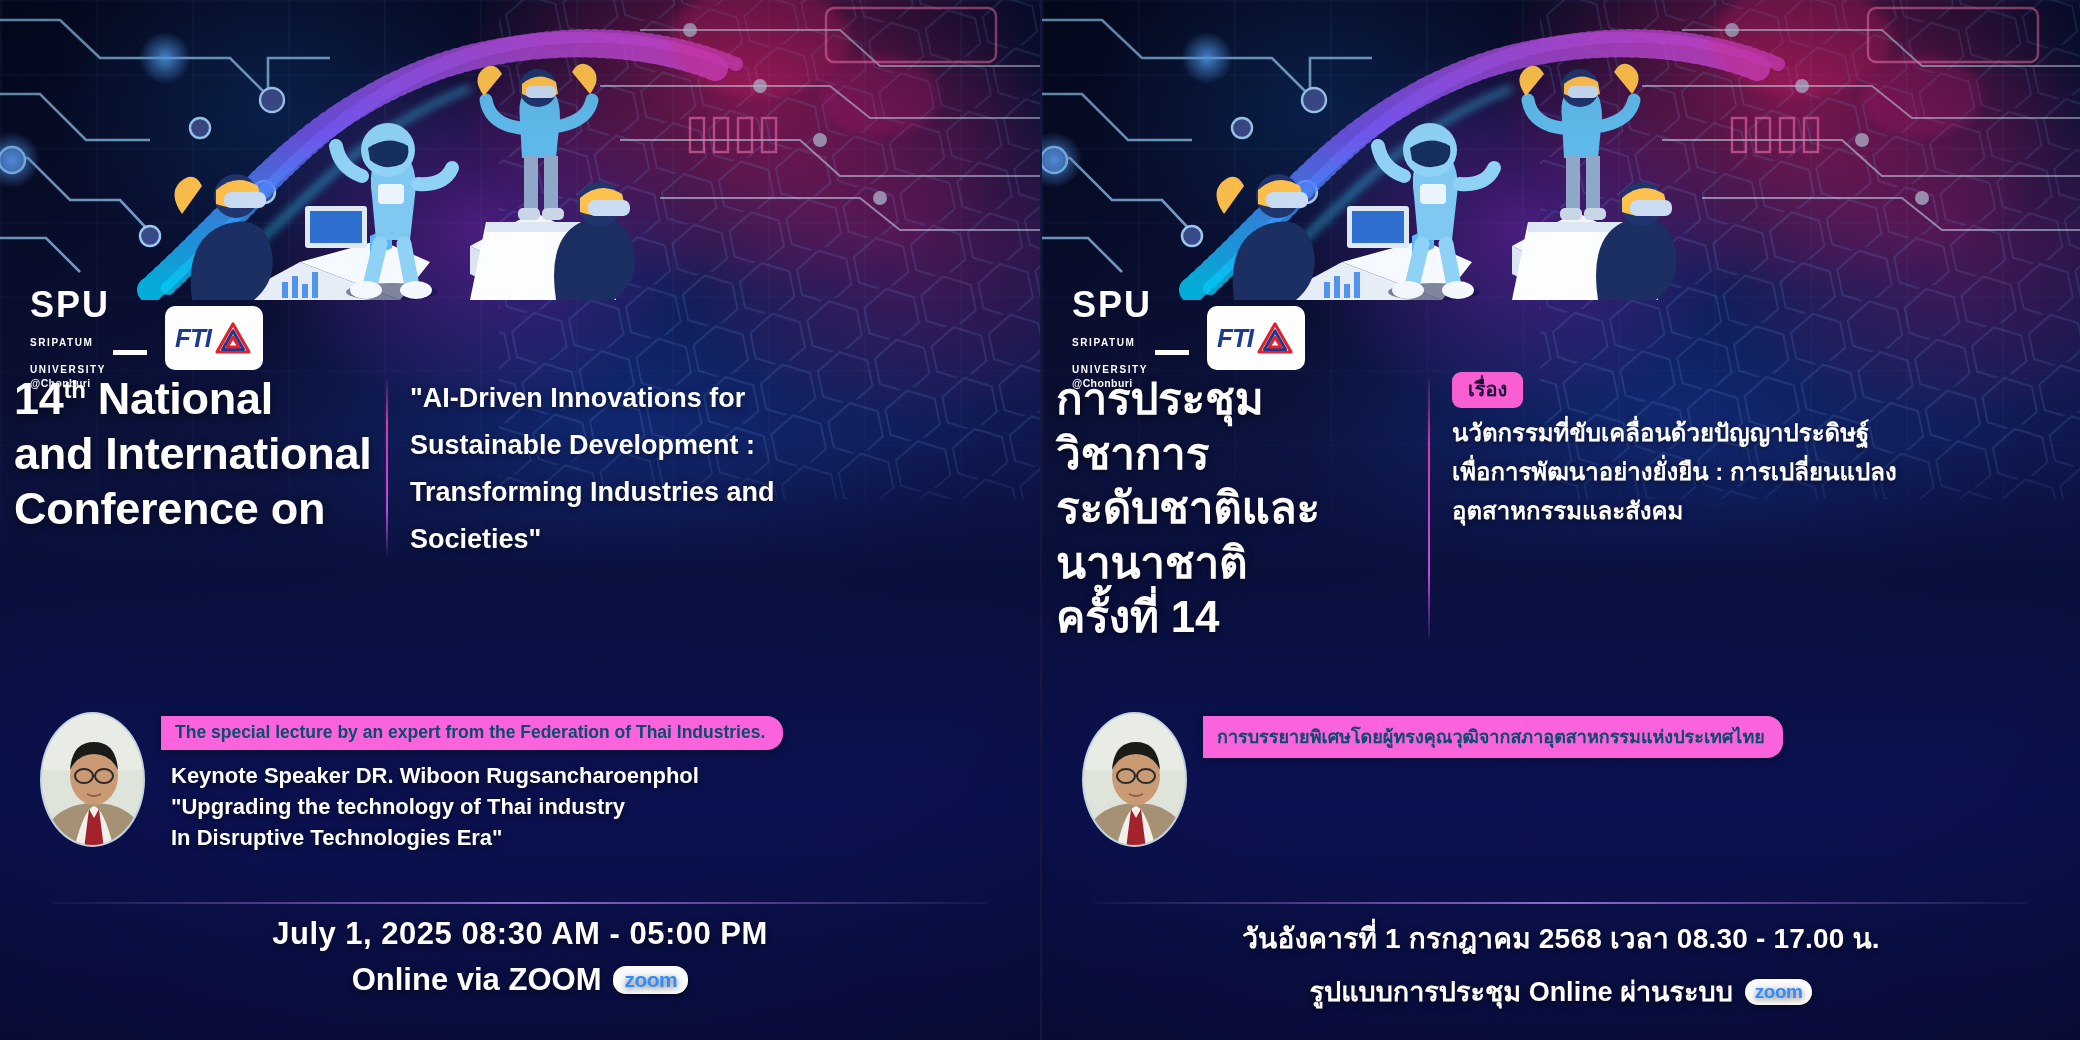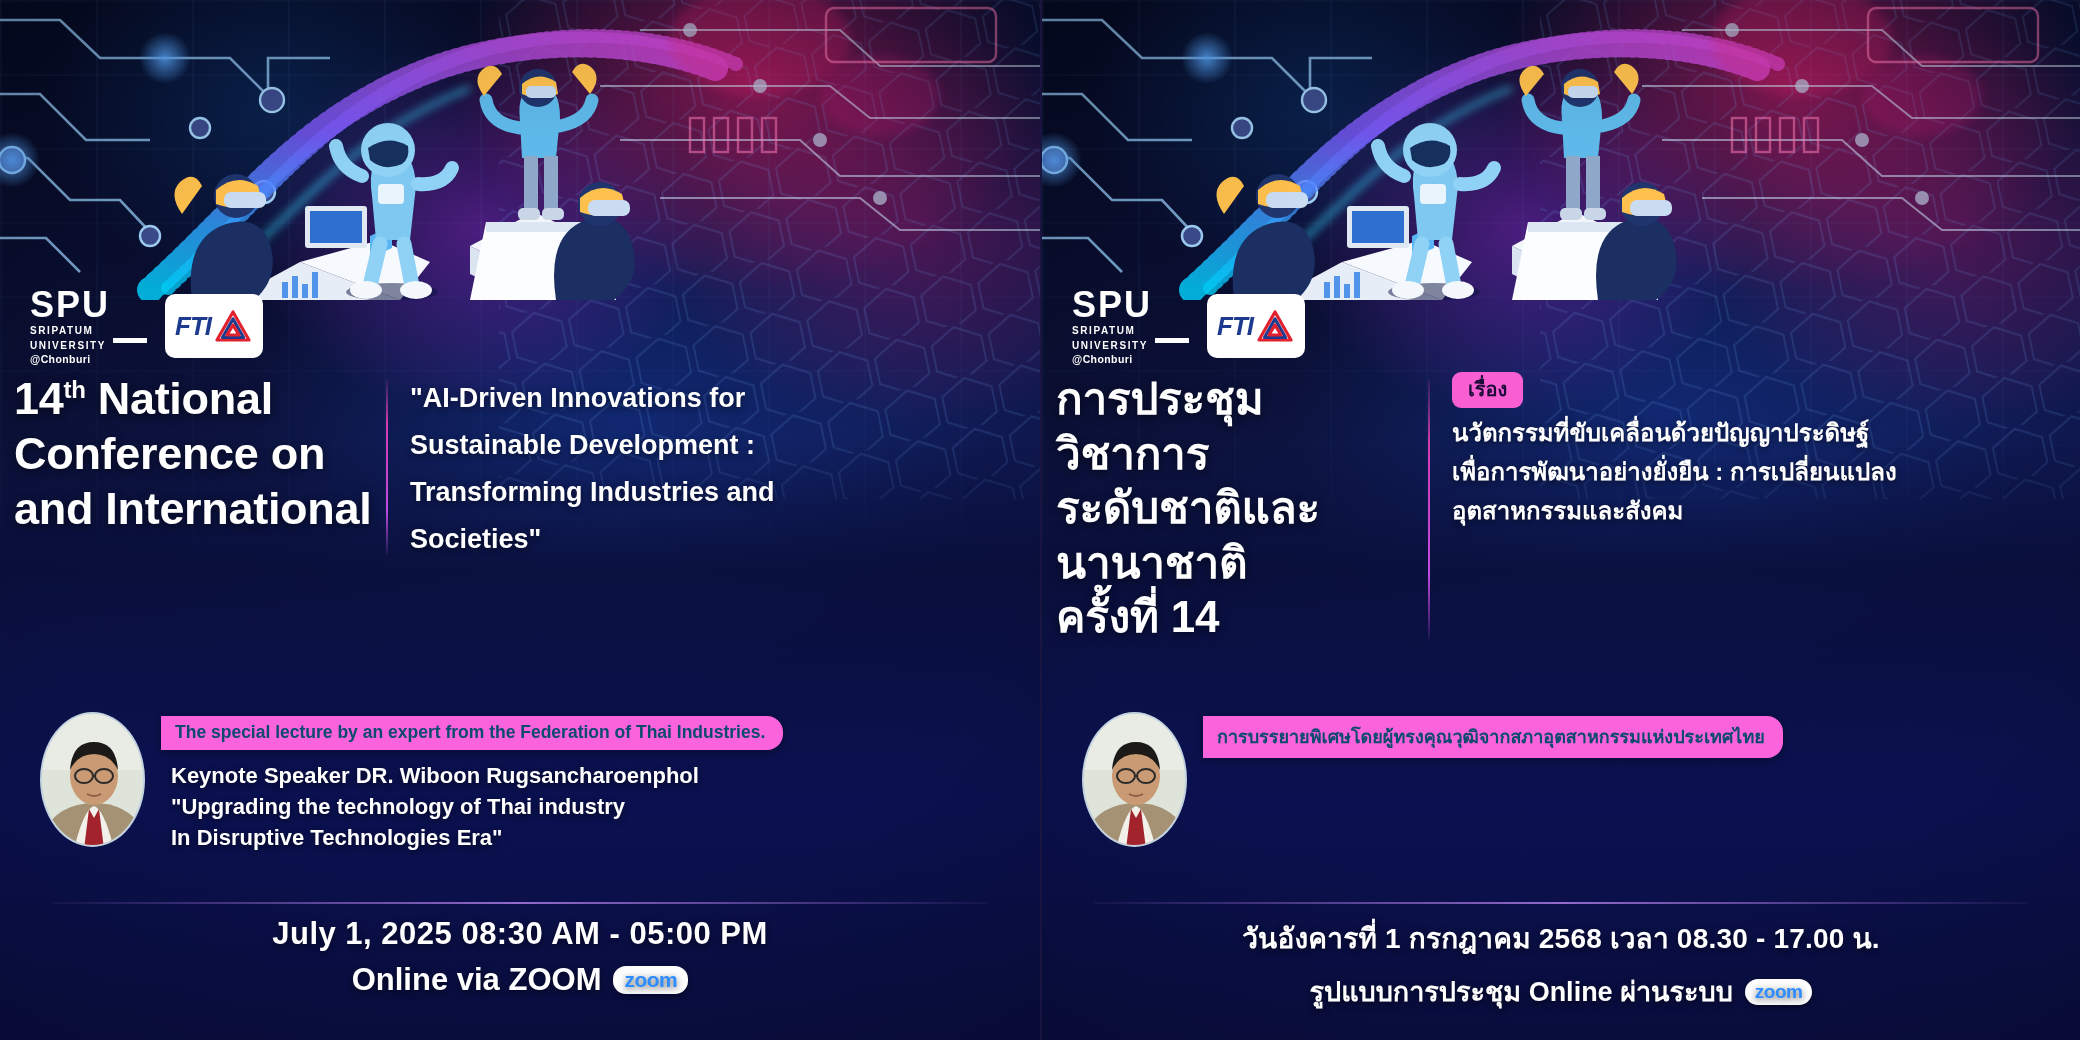--- a/index.html
+++ b/index.html
@@ -36,21 +36,21 @@
   .bg-vign { position:absolute; inset:0;
     background:radial-gradient(ellipse 120% 90% at 50% 50%, rgba(0,0,0,0) 40%, rgba(0,0,0,.42) 100%); }
 
   
   .illus { position:absolute; left:0; top:0; width:1040px; height:300px; }
 
   
   .logos { position:absolute; left:30px; top:288px; display:flex; align-items:center; gap:18px; }
   .spu-logo { color:#fff; }
   .spu-word { font-size:36px; font-weight:700; letter-spacing:2px; line-height:.95; }
-  .spu-sub { font-size:10px; font-weight:700; letter-spacing:1.6px; line-height:1.18; margin-top:3px; }
+  .spu-sub { font-size:10px; font-weight:700; letter-spacing:1.6px; line-height:1.18; margin-top:15px; }
   .spu-chon { font-size:10.5px; font-weight:700; letter-spacing:.4px; margin-top:1px; }
   .spu-row { display:flex; align-items:center; }
   .spu-dash { width:34px; height:5px; background:#fff; margin-left:7px; margin-top:8px; }
   .fti-box { background:#fff; border-radius:10px; padding:14px 10px; display:flex; align-items:center; gap:2px; }
 
   
   .titleblock { position:absolute; left:14px; top:372px; width:980px; display:flex; }
   .title-left { width:360px; }
   .title-en { color:#fff; font-weight:700; font-size:45px; line-height:1.22;
               letter-spacing:-.3px; text-shadow:0 2px 8px rgba(0,0,0,.55); }
@@ -262,22 +262,22 @@
           </g>
         </svg>
       </div>
     </div>
 
     <div class="titleblock">
       <div class="title-left">
         <div class="title-en">
           <span>14</span><sup>th</sup> National
         </div>
+        <div class="title-en">and International</div>
         <div class="title-en">Conference on</div>
-        <div class="title-en">and International</div>
       </div>
       <div class="vrule"></div>
       <div>
         <div class="theme-en">"AI-Driven Innovations for</div>
         <div class="theme-en">Sustainable Development :</div>
         <div class="theme-en">Transforming Industries and</div>
         <div class="theme-en">Societies"</div>
       </div>
     </div>
 

